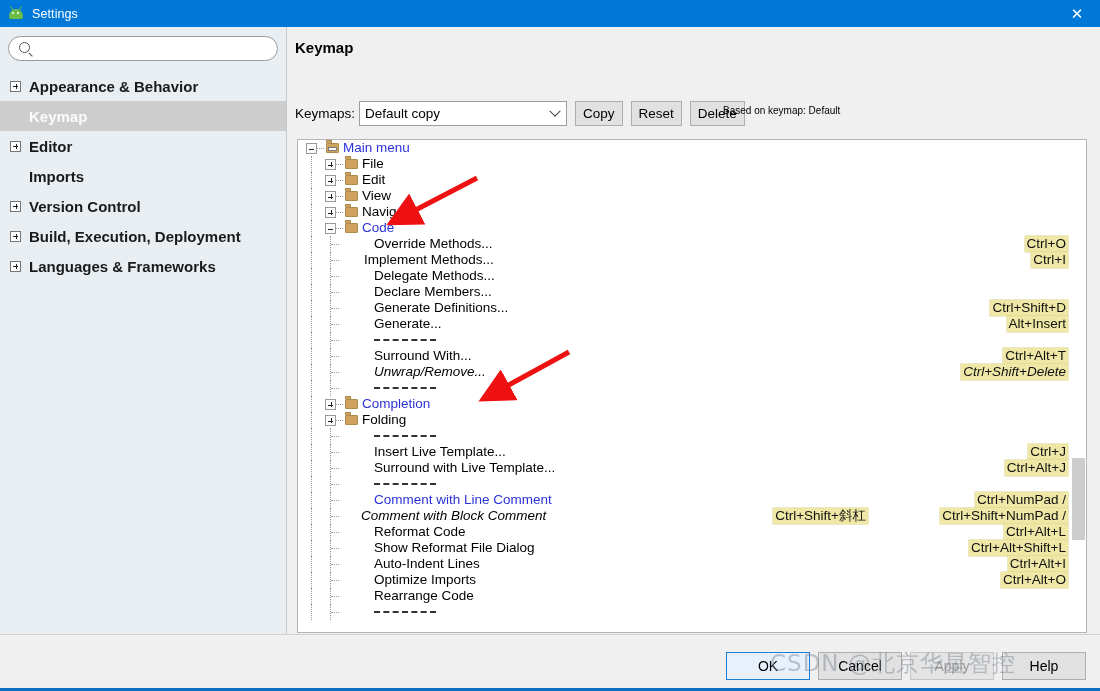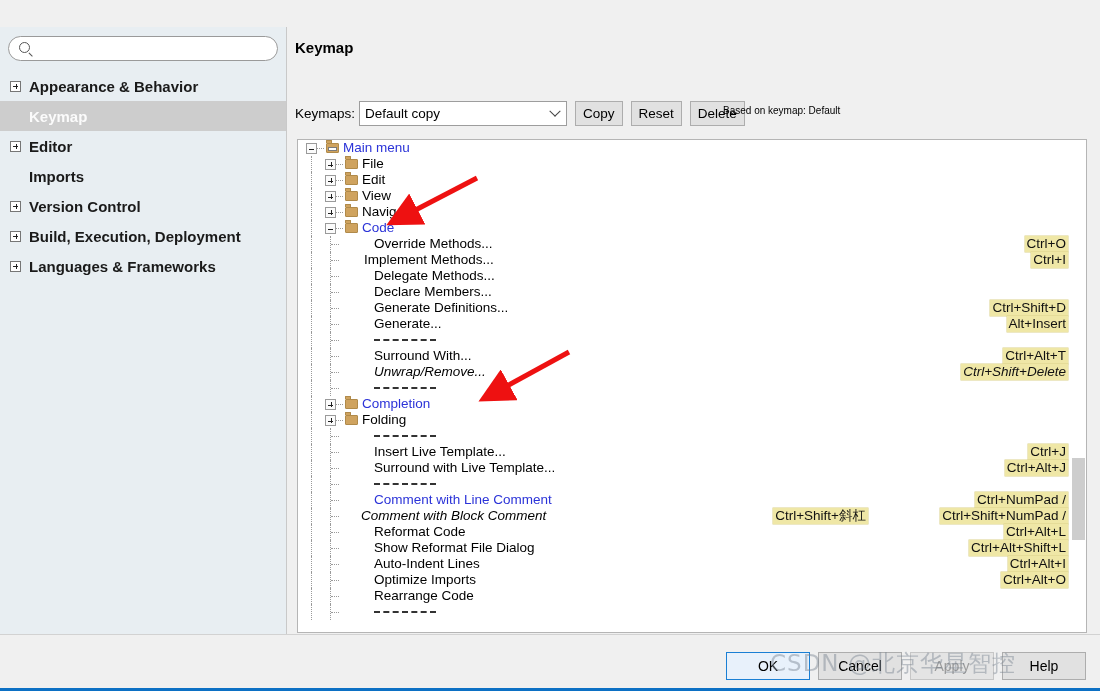--- a/index.html
+++ b/index.html
@@ -202,20 +202,31 @@
     position:absolute;left:770px;top:648px;width:320px;height:36px;
     color:rgba(120,130,145,.45);font-size:23px;white-space:nowrap;
     font-family:"DejaVu Sans",sans-serif;letter-spacing:1px;
   }
 </style>
 </head>
 <body>
 
 <div class="win">
 
+  <div class="titlebar">
+    <div class="tb-icon">
+      <div class="ant1"></div>
+        <div class="ant2"></div>
+      <div class="andr"></div>
+        <div class="eye1"></div>
+        <div class="eye2"></div>
+    </div>
+    <div class="tb-title">Settings</div>
+    <div class="tb-close">✕</div>
+  </div>
 
   <div class="sidebar">
     <div class="searchwrap">
       <input class="searchbox" placeholder="" style="">
       <span class="mag"></span>
     </div>
     <div class="nav">
       <div class="nav-item">
         <span class="nav-exp"></span>
         <span class="nav-label">Appearance &amp; Behavior</span>

